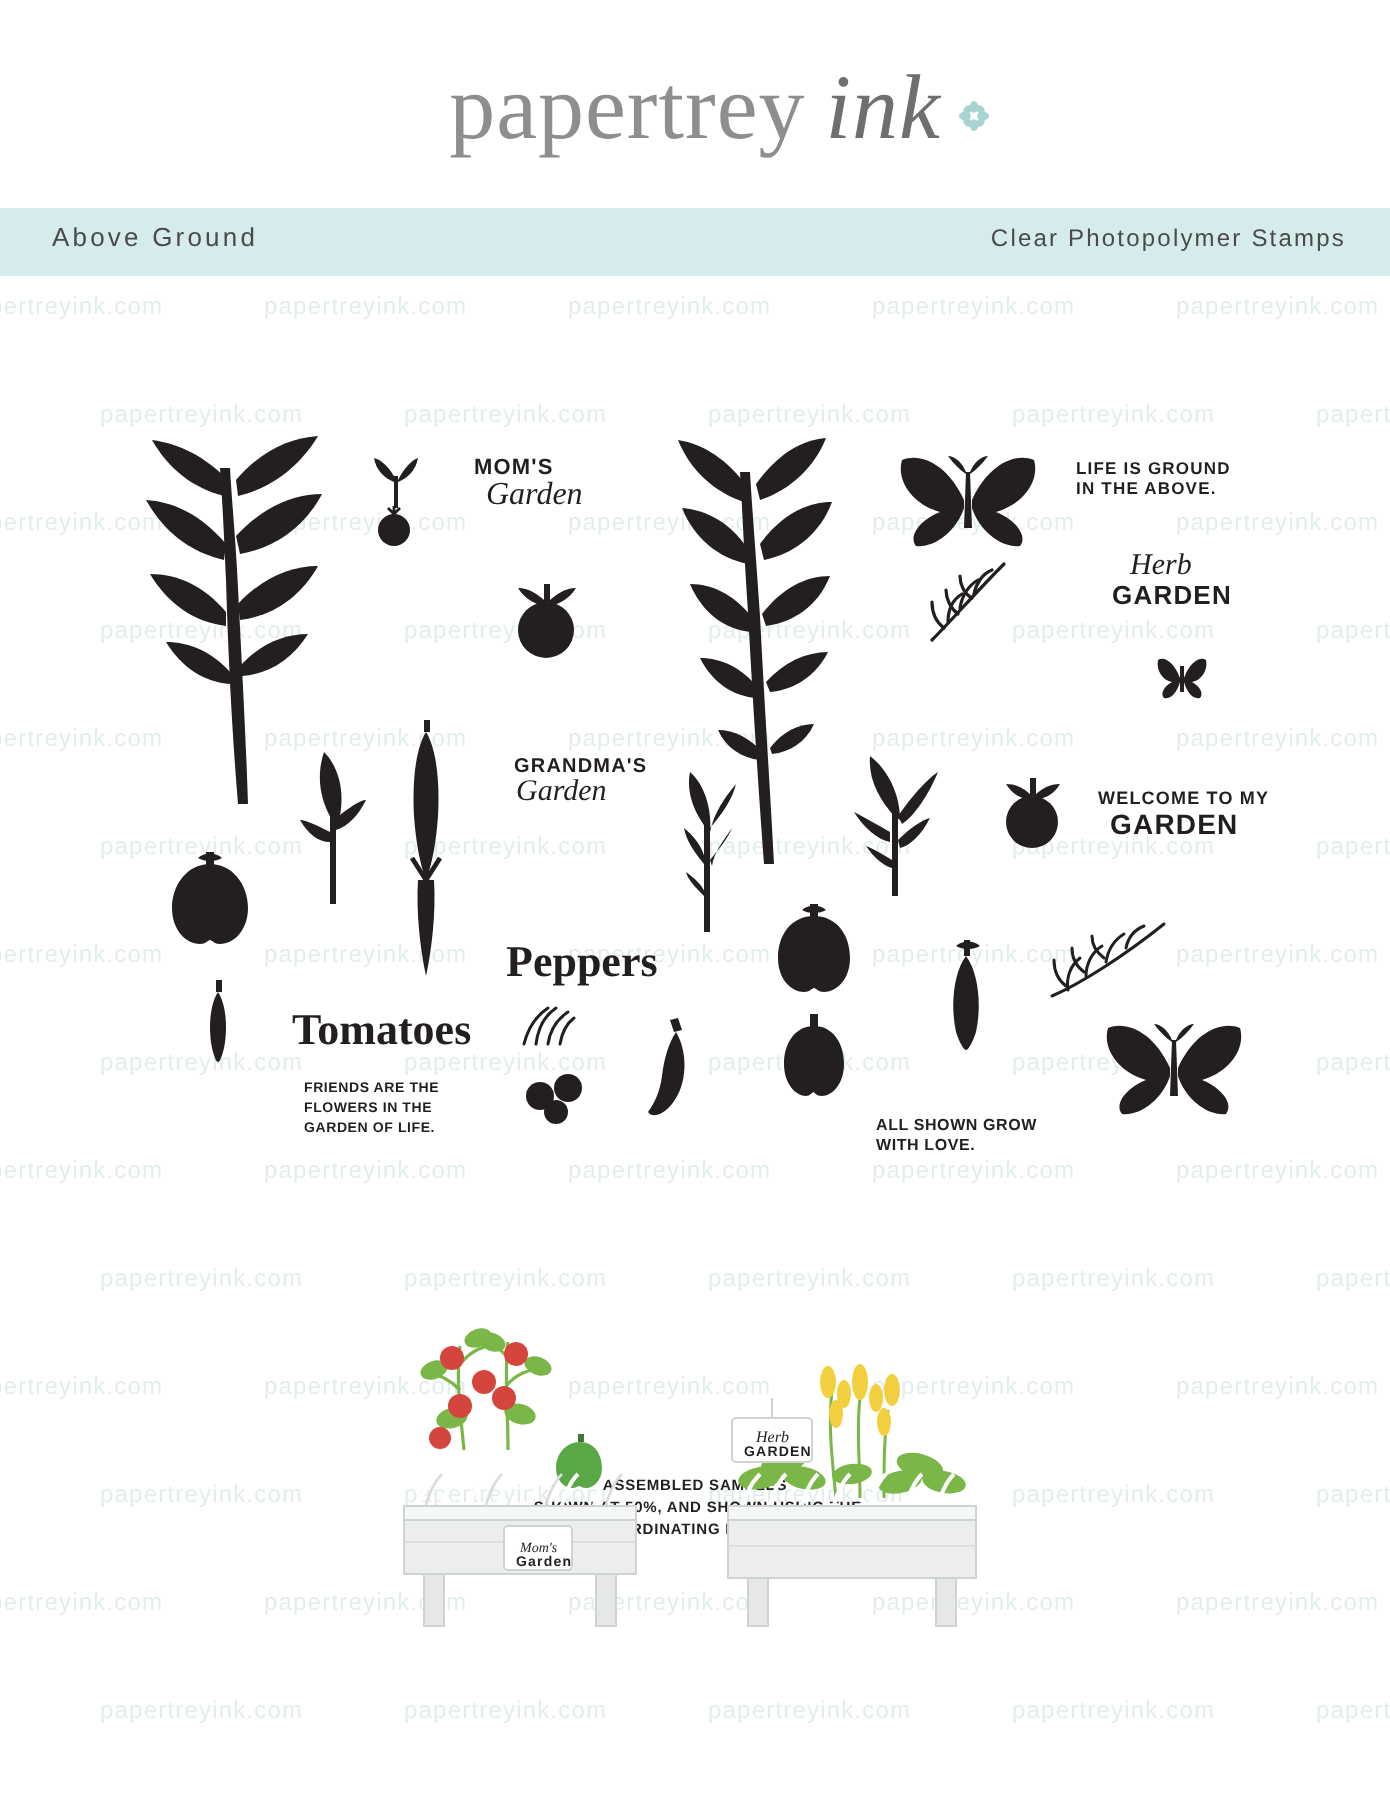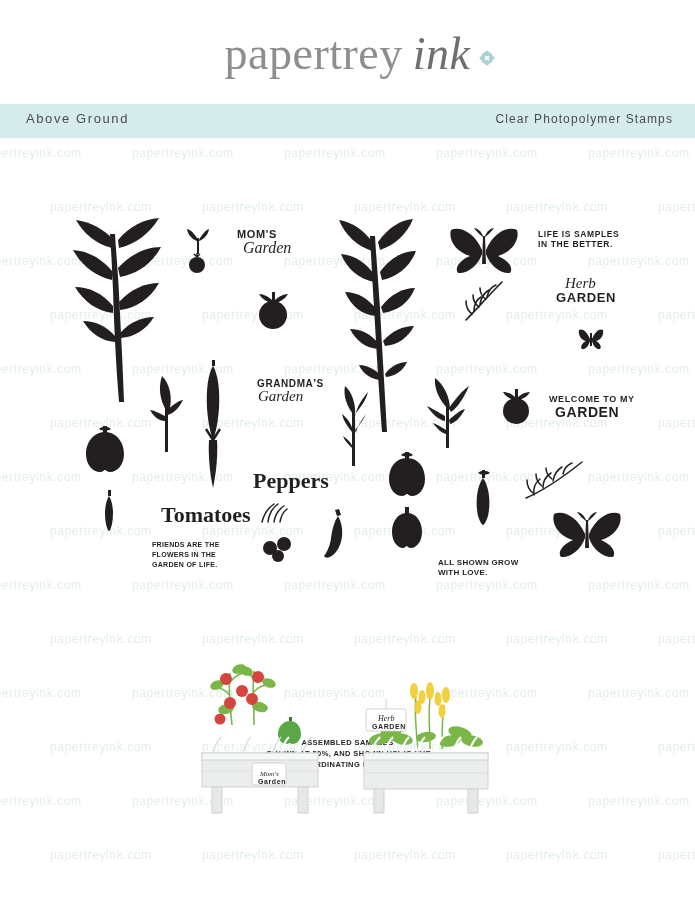--- a/index.html
+++ b/index.html
@@ -292,22 +292,22 @@
   <svg class="stamp" style="left:448px; top:88px;" width="72" height="48" viewBox="0 0 72 48">
     <g fill="#231f20">
       <path d="M34 24 C26 6 12 0 3 4 C0 14 8 26 22 30 C12 34 6 42 10 47 C19 48 30 40 34 28 Z"></path>
       <path d="M38 24 C46 6 60 0 69 4 C72 14 64 26 50 30 C60 34 66 42 62 47 C53 48 42 40 38 28 Z"></path>
       <path d="M35 10 L37 10 L38 38 L34 38 Z"></path>
       <path d="M35 10 C33 5 29 2 26 2 C29 6 32 9 35 11 Z"></path>
       <path d="M37 10 C39 5 43 2 46 2 C43 6 40 9 37 11 Z"></path>
     </g>
   </svg>
 
-  <div class="txt caps" style="left:538px; top:92px; font-size:8.5px;">LIFE IS SAMPLES</div>
-  <div class="txt caps" style="left:538px; top:102px; font-size:8.5px;">IN THE BETTER.</div>
+  <div class="txt caps" style="left:538px; top:92px; font-size:8.5px;">LIFE IS GROUND</div>
+  <div class="txt caps" style="left:538px; top:102px; font-size:8.5px;">IN THE ABOVE.</div>
 
   <div class="txt script" style="left:565px; top:137px; font-size:15px;">Herb</div>
   <div class="txt caps" style="left:556px; top:153px; font-size:13px;">GARDEN</div>
 
   <svg class="stamp" style="left:462px; top:140px;" width="46" height="44" viewBox="0 0 46 44">
     <g stroke="#231f20" stroke-width="1.6" fill="none" stroke-linecap="round">
       <path d="M4 42 C14 32 26 18 40 4"></path>
       <path d="M12 33 C12 27 14 22 19 19"></path>
       <path d="M18 26 C19 20 22 15 27 12"></path>
       <path d="M25 19 C26 14 29 9 34 7"></path>
@@ -354,21 +354,21 @@
   <div class="txt serif-bold" style="left:253px; top:306px; font-size:22px;">Peppers</div>
 
   <svg class="stamp" style="left:84px; top:284px;" width="42" height="52" viewBox="0 0 42 52">
     <g fill="#231f20">
       <path d="M21 10 C32 10 40 20 40 32 C40 43 33 50 26 50 C23 50 22 48 21 48 C20 48 19 50 16 50 C9 50 2 43 2 32 C2 20 10 10 21 10 Z"></path>
       <path d="M19 12 L19 4 L23 4 L23 12 Z"></path>
       <path d="M15 7 C18 4 24 4 27 7 C24 9 18 9 15 7 Z"></path>
     </g>
   </svg>
 
-  <div class="txt serif-bold" style="left:161px; top:340px; font-size:22px;">Tomatoes</div>
+  <div class="txt serif-bold" style="left:146px; top:340px; font-size:22px;">Tomatoes</div>
 
   <svg class="stamp" style="left:100px; top:352px;" width="18" height="42" viewBox="0 0 18 42">
     <g fill="#231f20">
       <path d="M9 6 C13 12 14 24 12 34 C11 38 10 41 9 41 C8 41 7 38 6 34 C4 24 5 12 9 6 Z"></path>
       <path d="M8 6 L8 0 L11 0 L11 6 Z"></path>
     </g>
   </svg>
 
   <svg class="stamp" style="left:336px; top:238px;" width="34" height="90" viewBox="0 0 34 90">
     <g fill="#231f20">

